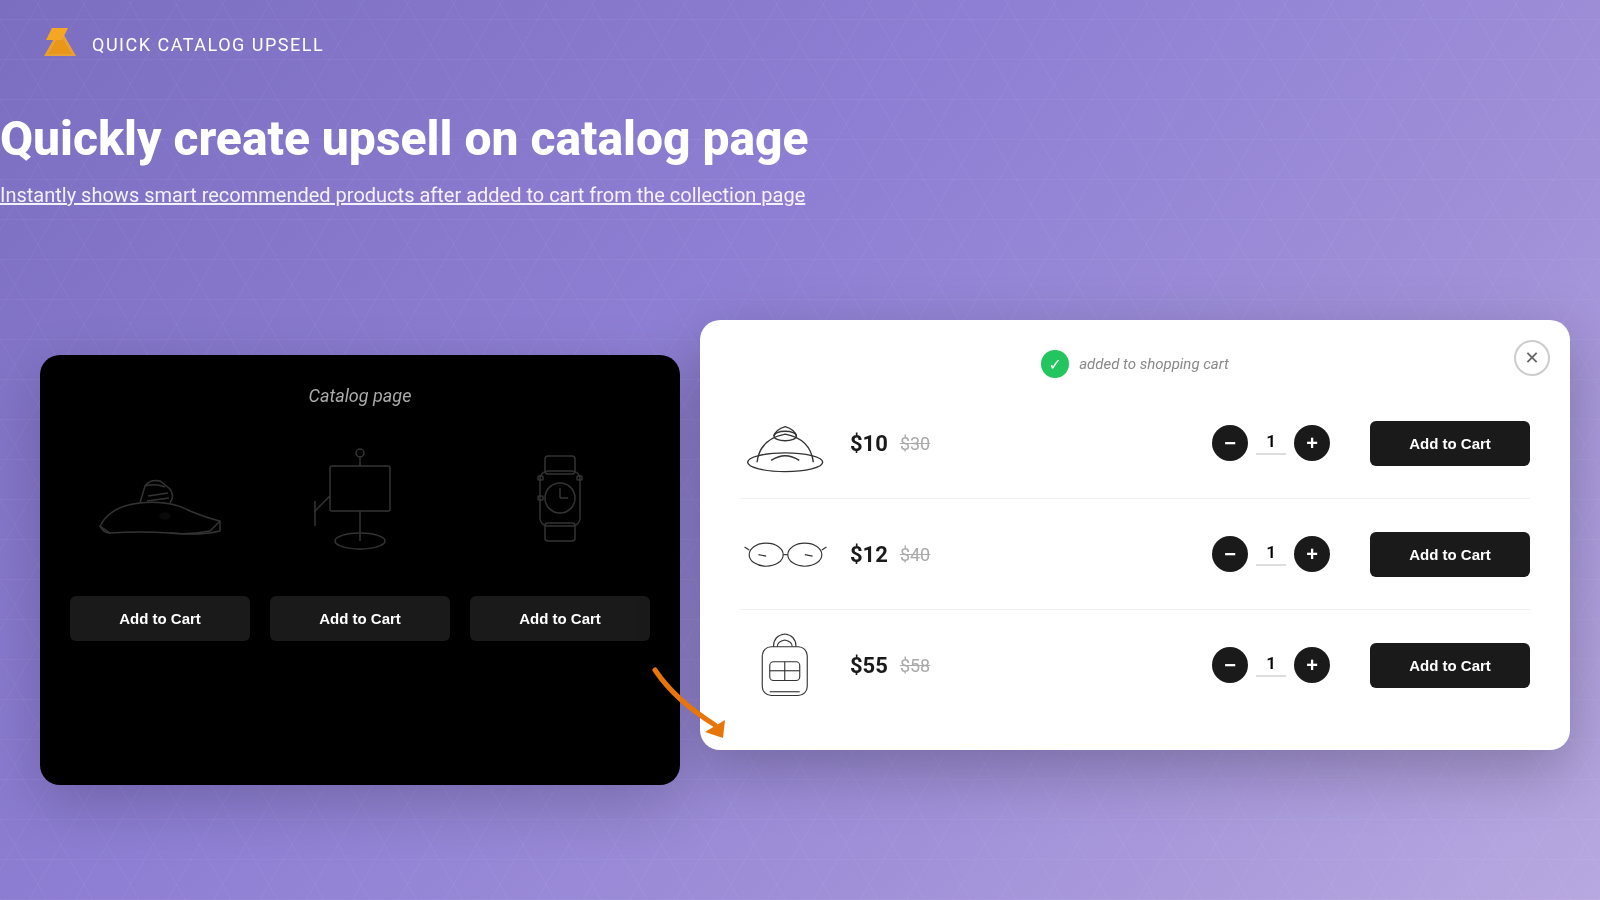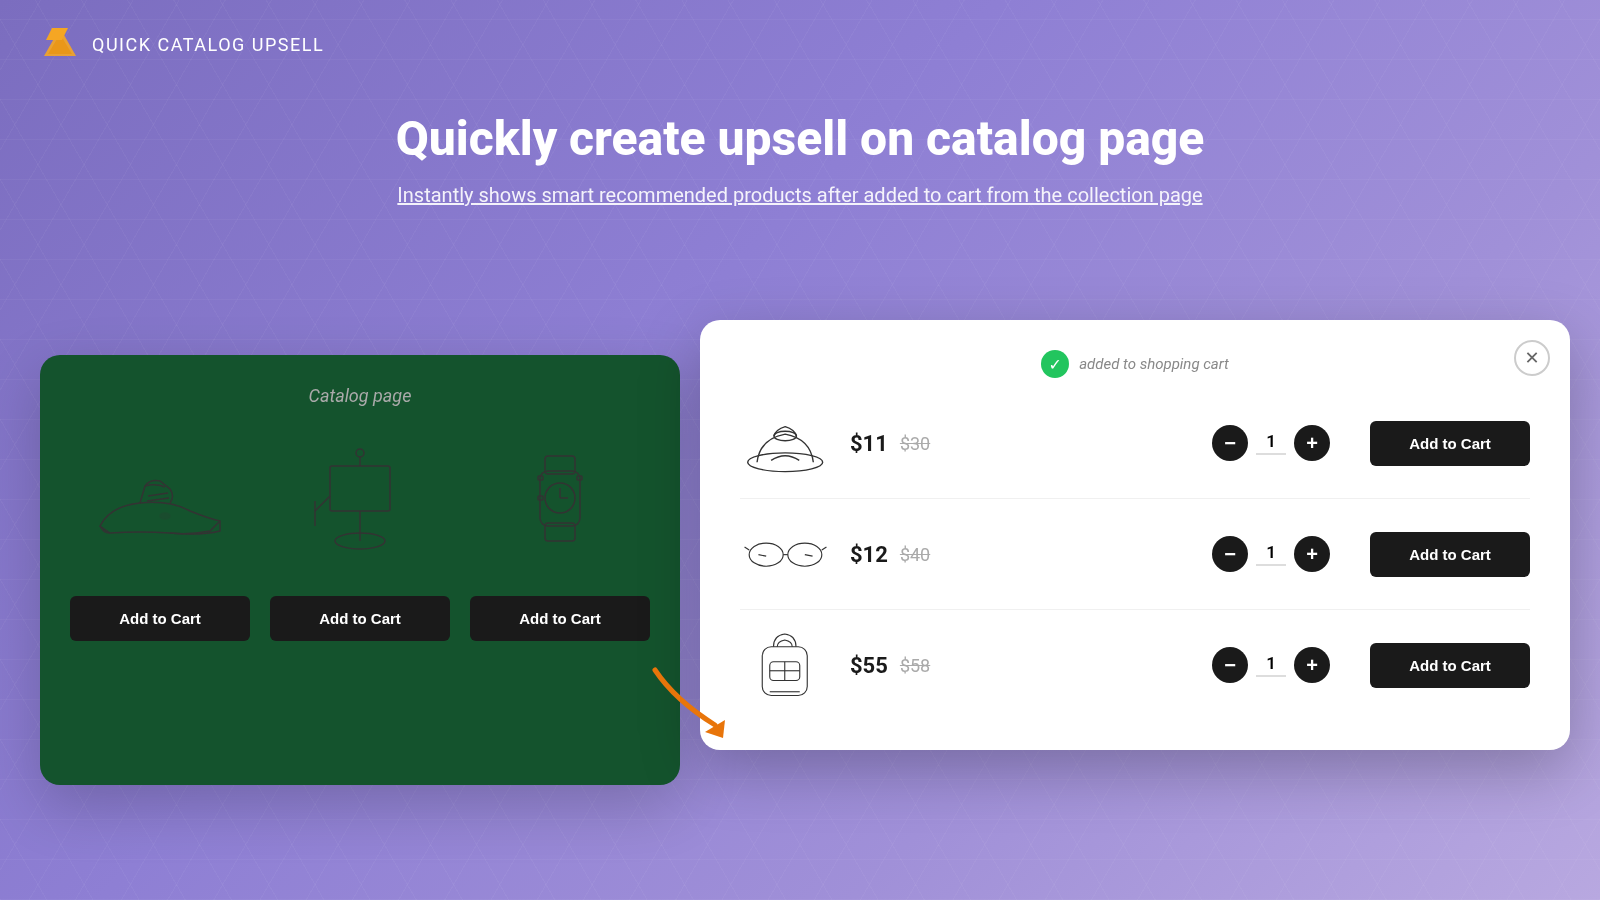--- a/index.html
+++ b/index.html
@@ -45,21 +45,21 @@
       font-weight: 400;
       letter-spacing: 1.5px;
     }
 
     
     .hero {
       position: absolute;
       top: 110px;
       left: 0;
       right: 0;
-      text-align: center;
+      text-align: left;
     }
 
     .hero-title {
       color: white;
       font-size: 48px;
       font-weight: 800;
       margin-bottom: 16px;
     }
 
     .hero-subtitle {
@@ -69,21 +69,21 @@
       text-decoration: underline;
     }
 
     
     .catalog-card {
       position: absolute;
       top: 355px;
       left: 40px;
       width: 640px;
       height: 430px;
-      background: #14532d;
+      background: #000000;
       border-radius: 20px;
       padding: 30px;
       box-shadow: 0 20px 60px rgba(0,0,0,0.2);
     }
 
     .catalog-label {
       text-align: center;
       color: #aaa;
       font-style: italic;
       font-size: 18px;
@@ -392,21 +392,21 @@
     <div class="row-image">
       <svg viewBox="0 0 90 80" fill="none" stroke="#333" stroke-width="1.5">
         <ellipse cx="45" cy="60" rx="40" ry="10"></ellipse>
         <path d="M15,60 Q18,35 45,30 Q72,35 75,60"></path>
         <path d="M30,58 Q45,48 60,58"></path>
         <ellipse cx="45" cy="32" rx="12" ry="5"></ellipse>
         <path d="M33,32 Q35,25 45,22 Q55,25 57,32"></path>
       </svg>
     </div>
     <div class="price-group">
-      <span class="price-current">$11</span>
+      <span class="price-current">$10</span>
       <span class="price-original">$30</span>
     </div>
     <div class="qty-control">
       <button class="qty-btn qty-btn-minus">−</button>
       <span class="qty-value">1</span>
       <button class="qty-btn qty-btn-plus">+</button>
     </div>
     <button class="add-to-cart-btn">Add to Cart</button>
   </div>
 

